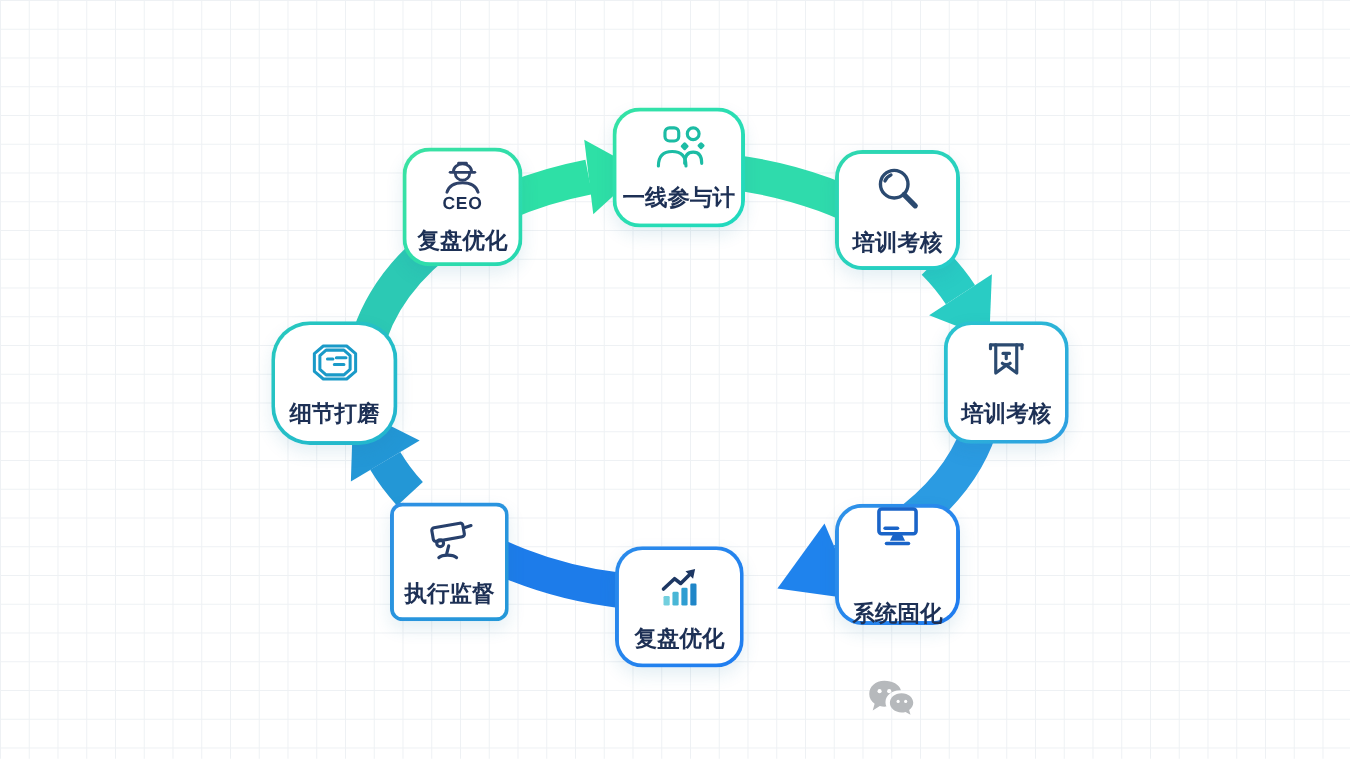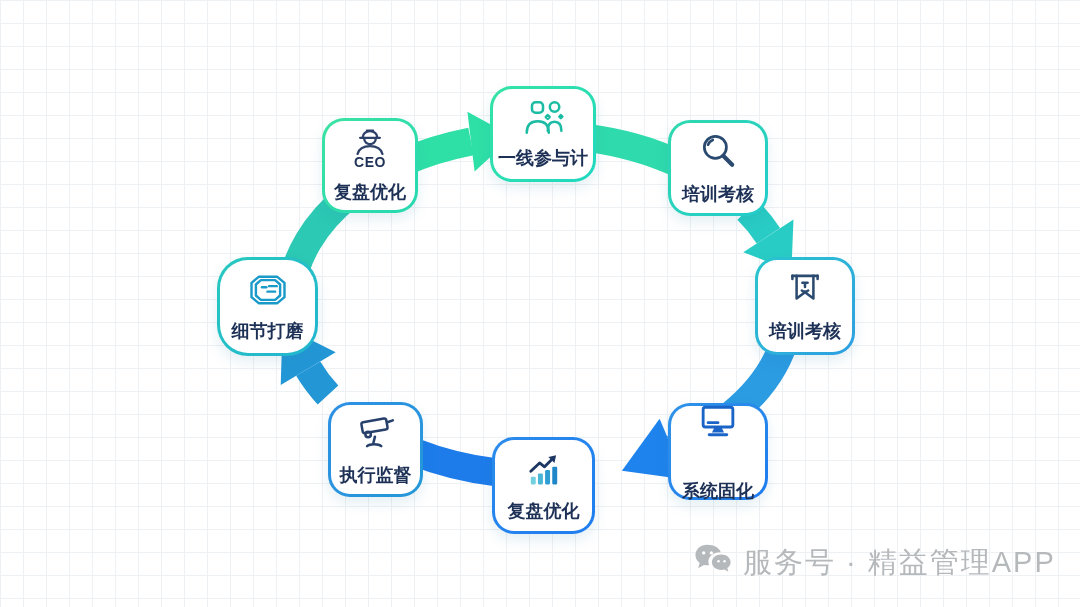--- a/index.html
+++ b/index.html
@@ -28,21 +28,21 @@
   }
   .node .sublabel{
     font-size:14px;font-weight:700;color:#1D3055;line-height:1.1;letter-spacing:.5px;
   }
   .n-boss{left:322px;top:118px;width:90px;height:89px;}
   .n-frontline{left:490px;top:86px;width:100px;height:90px;}
   .n-discussion{left:668px;top:120px;width:94px;height:90px;}
   .n-training{left:755px;top:257px;width:94px;height:92px;}
   .n-system{left:668px;top:403px;width:94px;height:91px;gap:28px;}
   .n-review{left:492px;top:437px;width:97px;height:91px;}
-  .n-supervision{left:328px;top:402px;width:89px;height:89px;}
+  .n-supervision{left:312px;top:402px;width:89px;height:89px;border-radius:10px;}
   .n-detail{left:217px;top:257px;width:95px;height:93px;border-radius:31px;}
   .watermark{
     position:absolute;left:693px;top:543px;z-index:3;
     display:flex;align-items:center;gap:10px;
     color:#b6b9bc;font-size:29px;font-weight:400;letter-spacing:2px;
   }
 </style>
 </head>
 <body>
 
@@ -170,14 +170,13 @@
       <g fill="#b6b9bc">
         <path d="M13,1.5 C6.4,1.5 2,5.9 2,11 c0,2.9 1.5,5.4 3.9,7.1 L4.5,23 l5.2,-3.1 c1.1,0.3 2.2,0.4 3.3,0.4 c0.5,0 1,0 1.5,-0.1 c-0.5,-1 -0.7,-2.1 -0.7,-3.2 c0,-4.9 4.7,-8.7 10.3,-8.7 c0.3,0 0.6,0 0.9,0 C23.8,4.2 18.9,1.5 13,1.5 z"></path>
         <path d="M25.5,10.5 c-5,0 -8.5,3.2 -8.5,7 c0,3.8 3.5,7 8.5,7 c1,0 2,-0.15 2.9,-0.4 l3.6,2.1 l-1,-3.4 c1.8,-1.3 3,-3.2 3,-5.3 c0,-3.8 -3.5,-7 -8.5,-7 z"></path>
       </g>
       <circle cx="9.5" cy="9" r="1.5" fill="#ffffff"></circle>
       <circle cx="16.5" cy="9" r="1.5" fill="#ffffff"></circle>
       <circle cx="23" cy="16.5" r="1.15" fill="#ffffff"></circle>
       <circle cx="28.5" cy="16.5" r="1.15" fill="#ffffff"></circle>
     </svg>
   </span>
-  <span>服务号 · 精益管理APP</span>
 </div>
 
 </body></html>

